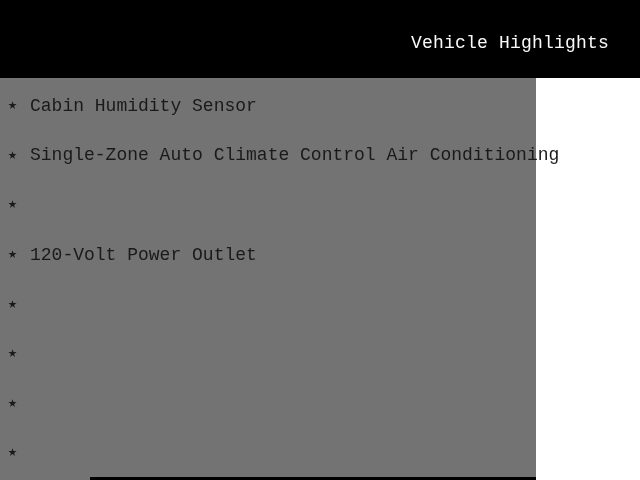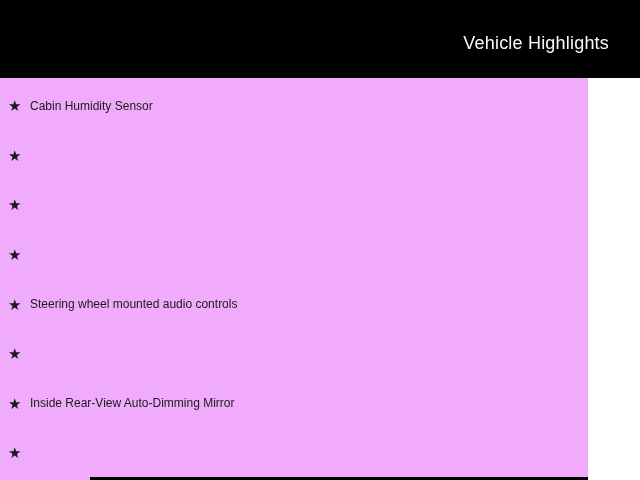--- a/index.html
+++ b/index.html
@@ -6,23 +6,24 @@
     margin: 0;
     padding: 0;
     width: 640px;
     height: 480px;
     overflow: hidden;
     background: #ffffff;
     font-family: "Liberation Sans", sans-serif;
   }
   .frame {
     position: relative;
-    width: 588px;
+    width: 536px;
     height: 480px;
-    background: #f0abfc;
+    background: #737373;
+    font-family: Liberation Mono, monospace;
   }
   .header {
     box-sizing: border-box;
     width: 640px;
     height: 78px;
     background: #000000;
     display: flex;
     align-items: center;
     justify-content: flex-end;
     padding-right: 31px;
@@ -47,21 +48,21 @@
     box-sizing: border-box;
   }
   .star {
     width: 22px;
     flex: none;
     font-size: 15px;
     line-height: 1;
     color: #1a1a1a;
   }
   .item-label {
-    font-size: 12px;
+    font-size: 18px;
     color: #1a1a1a;
     white-space: nowrap;
   }
   .bottom-bar {
     position: absolute;
     left: 90px;
     right: 0;
     bottom: 0;
     height: 3px;
     background: #000000;
@@ -76,37 +77,37 @@
     <span class="header-title">Vehicle Highlights</span>
   </div>
 
   <ul class="highlight-list">
       <li class="highlight-item">
         <span class="star">★</span>
         <span class="item-label">Cabin Humidity Sensor</span>
       </li>
       <li class="highlight-item">
         <span class="star">★</span>
+        <span class="item-label">Single-Zone Auto Climate Control Air Conditioning</span>
+      </li>
+      <li class="highlight-item">
+        <span class="star">★</span>
+      </li>
+      <li class="highlight-item">
+        <span class="star">★</span>
+        <span class="item-label">120-Volt Power Outlet</span>
       </li>
       <li class="highlight-item">
         <span class="star">★</span>
       </li>
       <li class="highlight-item">
         <span class="star">★</span>
       </li>
       <li class="highlight-item">
         <span class="star">★</span>
-        <span class="item-label">Steering wheel mounted audio controls</span>
-      </li>
-      <li class="highlight-item">
-        <span class="star">★</span>
-      </li>
-      <li class="highlight-item">
-        <span class="star">★</span>
-        <span class="item-label">Inside Rear-View Auto-Dimming Mirror</span>
       </li>
       <li class="highlight-item">
         <span class="star">★</span>
       </li>
     </ul>
 
   <div class="bottom-bar"></div>
 
 </div>
 

